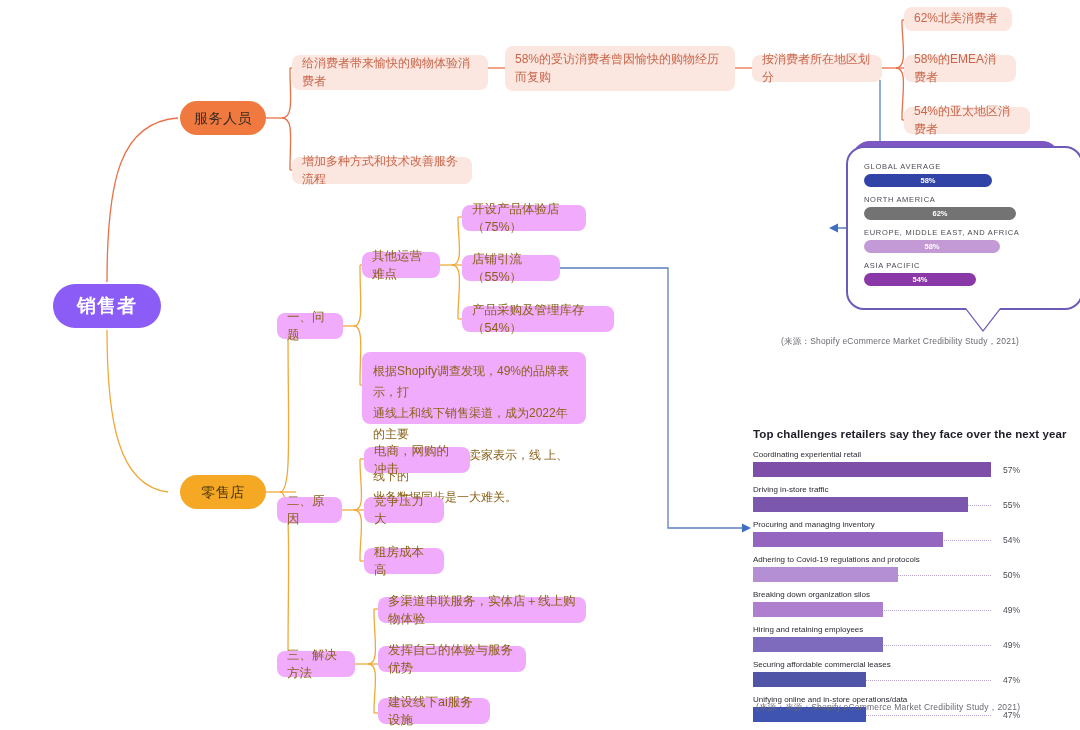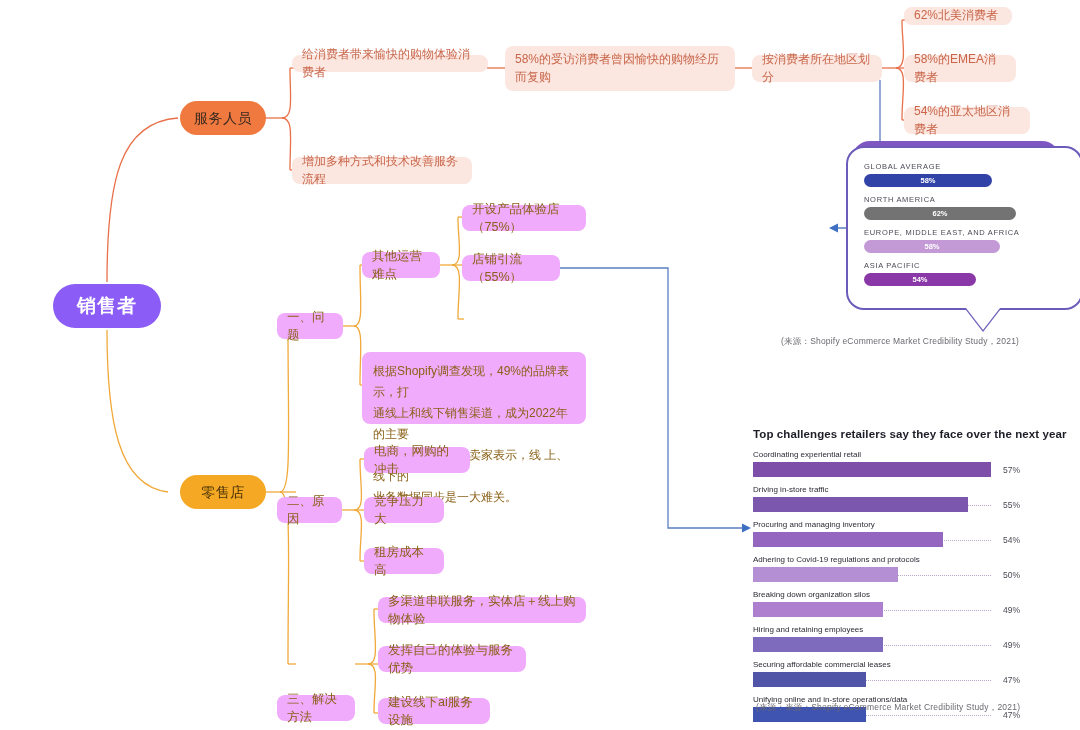--- a/index.html
+++ b/index.html
@@ -205,37 +205,37 @@
   </svg>
 
   <div class="node n-root" style="left:53px; top:284px; width:108px; height:44px;">
     <span>销售者</span>
   </div>
 
   <div class="node n-l1-orange" style="left:180px; top:101px; width:86px; height:34px;">
     <span>服务人员</span>
   </div>
 
-  <div class="node n-pink" style="left:292px; top:55px; width:196px; height:17px;">
+  <div class="node n-pink" style="left:292px; top:55px; width:196px; height:35px;">
     <span>给消费者带来愉快的购物体验消费者</span>
   </div>
 
   <div class="node n-pink" style="left:292px; top:157px; width:180px; height:27px;">
     <span>增加多种方式和技术改善服务流程</span>
   </div>
 
   <div class="node n-pink" style="left:505px; top:46px; width:230px; height:45px; align-items:center;">
     <span>58%的受访消费者曾因愉快的购物经历而复购</span>
   </div>
 
   <div class="node n-pink" style="left:752px; top:55px; width:130px; height:27px;">
     <span>按消费者所在地区划分</span>
   </div>
 
-  <div class="node n-pink" style="left:904px; top:7px; width:108px; height:18px;">
+  <div class="node n-pink" style="left:904px; top:7px; width:108px; height:24px;">
     <span>62%北美消费者</span>
   </div>
   <div class="node n-pink" style="left:904px; top:55px; width:112px; height:27px;">
     <span>58%的EMEA消费者</span>
   </div>
   <div class="node n-pink" style="left:904px; top:107px; width:126px; height:27px;">
     <span>54%的亚太地区消费者</span>
   </div>
 
   <div class="callout-shadow" style="left:852px; top:141px; width:208px; height:164px;"></div>
@@ -278,20 +278,23 @@
 
   <div class="node n-cream" style="left:362px; top:252px; width:78px; height:26px;">
     <span>其他运营难点</span>
   </div>
 
   <div class="node n-cream" style="left:462px; top:205px; width:124px; height:26px;">
     <span>开设产品体验店（75%）</span>
   </div>
   <div class="node n-cream" style="left:462px; top:255px; width:98px; height:26px;">
     <span>店铺引流（55%）</span>
+  </div>
+  <div class="node n-cream" style="left:462px; top:306px; width:152px; height:26px;">
+    <span>产品采购及管理库存（54%）</span>
   </div>
 
   <div class="node n-cream para" style="left:362px; top:352px; width:224px; height:72px;">
     <span>根据Shopify调查发现，49%的品牌表示，打
 通线上和线下销售渠道，成为2022年的主要
 挑战之一，47%的卖家表示，线 上、线下的
 业务数据同步是一大难关。</span>
   </div>
 
   <div class="node n-cream" style="left:277px; top:497px; width:65px; height:26px;">
@@ -300,21 +303,21 @@
   <div class="node n-cream" style="left:364px; top:447px; width:106px; height:26px;">
     <span>电商，网购的冲击</span>
   </div>
   <div class="node n-cream" style="left:364px; top:497px; width:80px; height:26px;">
     <span>竞争压力大</span>
   </div>
   <div class="node n-cream" style="left:364px; top:548px; width:80px; height:26px;">
     <span>租房成本高</span>
   </div>
 
-  <div class="node n-cream" style="left:277px; top:651px; width:78px; height:26px;margin-top:44px;">
+  <div class="node n-cream" style="left:277px; top:651px; width:78px; height:26px;">
     <span>三、解决方法</span>
   </div>
   <div class="node n-cream" style="left:378px; top:597px; width:208px; height:26px;">
     <span>多渠道串联服务，实体店＋线上购物体验</span>
   </div>
   <div class="node n-cream" style="left:378px; top:646px; width:148px; height:26px;">
     <span>发挥自己的体验与服务优势</span>
   </div>
   <div class="node n-cream" style="left:378px; top:698px; width:112px; height:26px;">
     <span>建设线下ai服务设施</span>

